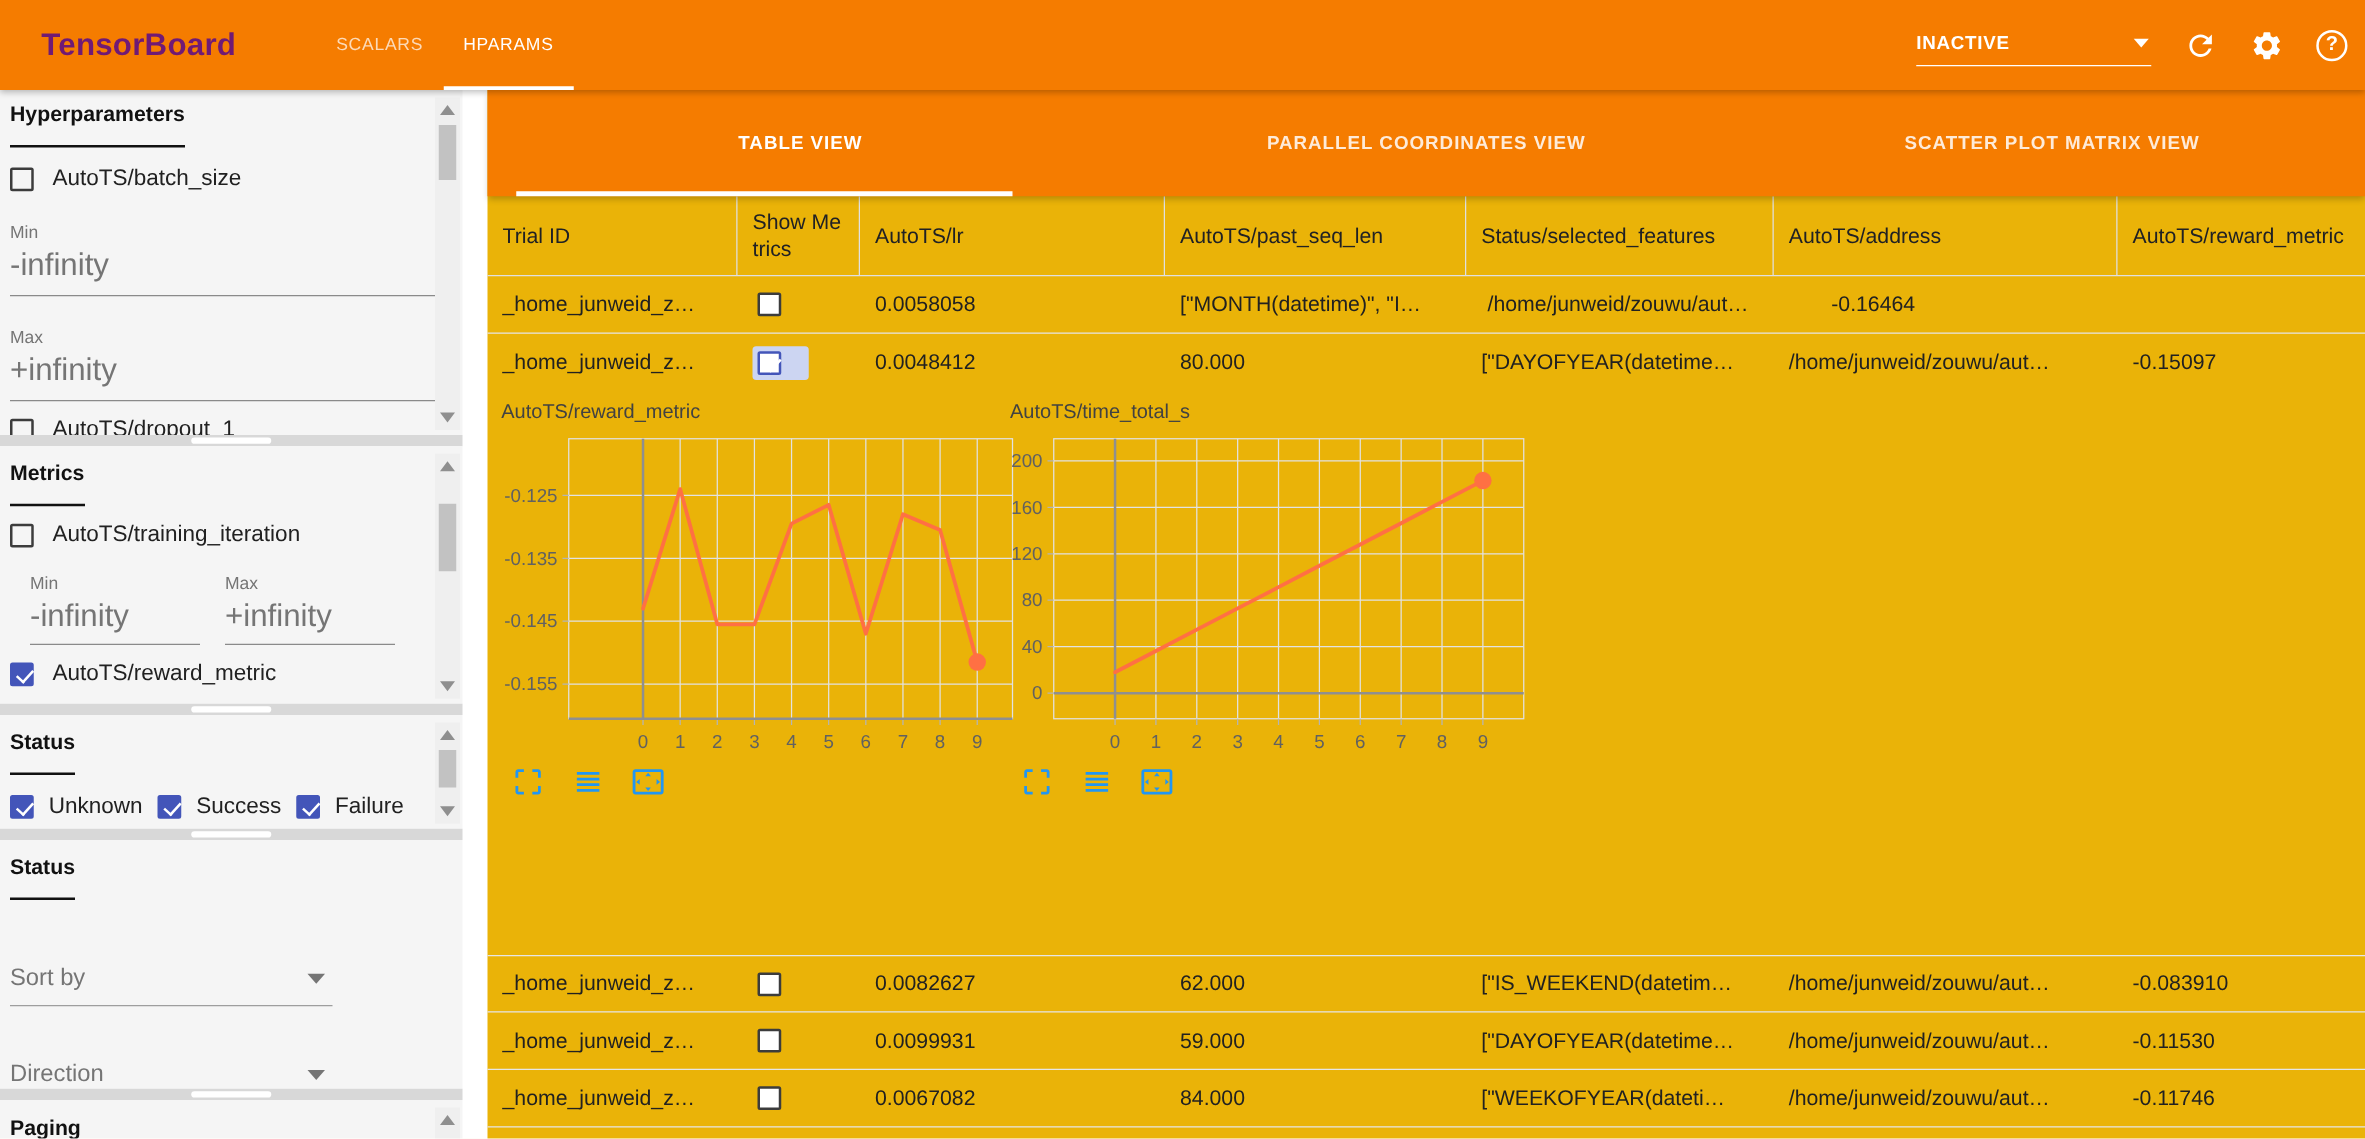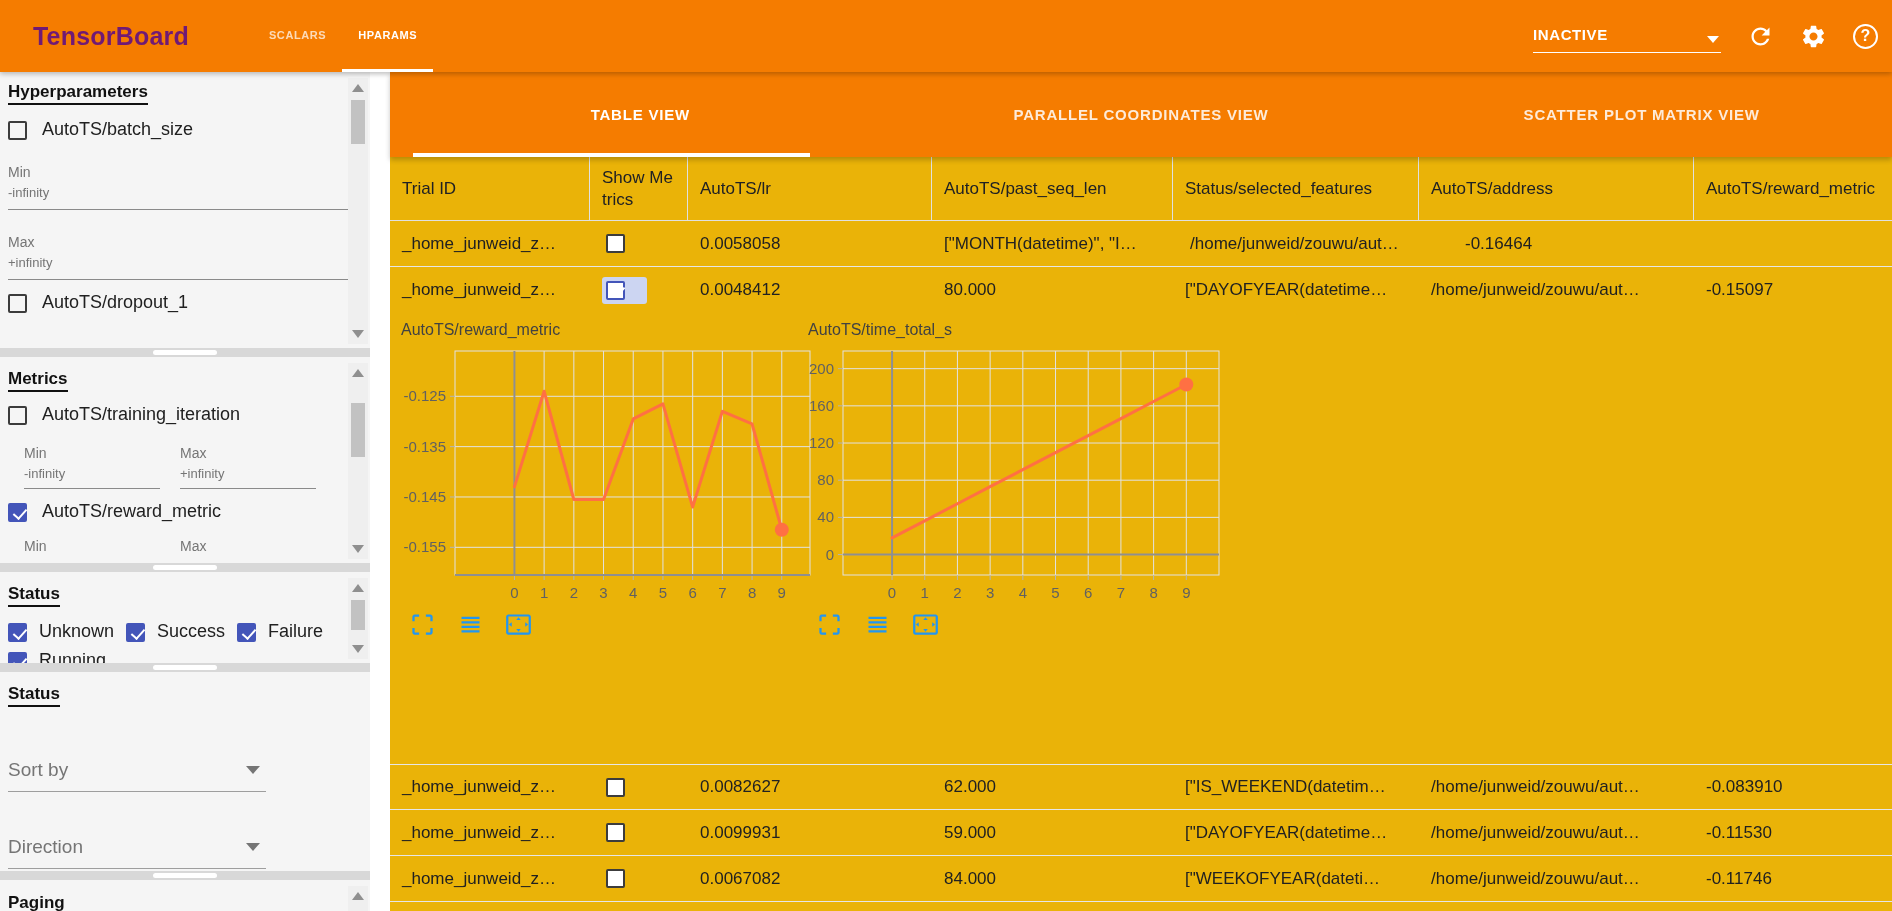--- a/index.html
+++ b/index.html
@@ -6,47 +6,47 @@
   html,body { width:1892px; height:911px; overflow:hidden; background:#fff;
     font-family:"Liberation Sans","DejaVu Sans",sans-serif; }
   .app { position:relative; width:1892px; height:911px; overflow:hidden; background:#fff; }
 
   
   .toolbar { position:absolute; top:0; left:0; right:0; height:72px; background:#f57c00;
     display:flex; align-items:stretch; z-index:10; box-shadow:0 2px 5px rgba(0,0,0,.26); }
   .logo { align-self:center; margin-left:33px; color:#701a75; font-size:25px; font-weight:bold; letter-spacing:.2px;text-align:center; }
   .top-nav { display:flex; margin-left:64px; }
   .top-nav-item { display:flex; align-items:center; padding:0 16px; color:rgba(255,255,255,.72);
-    font-size:11px; font-weight:700; letter-spacing:.6px; cursor:pointer; border-bottom:3px solid transparent;text-align:right; }
+    font-size:14px; font-weight:400; letter-spacing:.6px; cursor:pointer; border-bottom:3px solid transparent;text-align:right; }
   .top-nav-item.active { color:#fff; border-bottom-color:#fff; }
   .toolbar-right { margin-left:auto; display:flex; align-items:center; gap:26px; margin-right:14px; }
-  .run-select { width:188px; display:flex; align-items:flex-end; justify-content:space-between;
+  .run-select { width:188px; display:flex; align-items:center; justify-content:space-between;
     border-bottom:1px solid #fff; padding-bottom:9px; margin-top:6px; cursor:pointer; }
   .run-select .val { color:#fff; font-size:15px; font-weight:600; letter-spacing:.6px; }
   .caret-w { width:0; height:0; border-left:6px solid transparent; border-right:6px solid transparent;
     border-top:7px solid #fff; margin-right:2px; }
   .tb-icon { width:27px; height:27px; cursor:pointer; flex:none; }
   .help-badge { width:25px; height:25px; border:2.5px solid #fff; border-radius:50%; color:#fff;
     font-size:16px; font-weight:bold; display:flex; align-items:center; justify-content:center; cursor:pointer; }
 
   
   .sidebar { position:absolute; top:72px; left:0; width:370px; bottom:0; display:flex; flex-direction:column; }
   .panel { position:relative; background:#f5f5f5; overflow:hidden; flex:none; }
   .panel-inner { padding:10px 22px 0 8px; }
   .sec-title { display:inline-block; font-size:17px; font-weight:bold; color:#111;
-    border-bottom:2px solid #111; padding-bottom:1px; }
+    border-bottom:2px solid #111; padding-bottom:14px; }
   .cb-row { display:flex; align-items:flex-end; margin-top:14px; cursor:pointer; }
   .cb { width:19px; height:19px; border:2px solid #3c3c3c; border-radius:2px; background:#f5f5f5;
     position:relative; flex:none; }
   .checked .cb, .cb.on { background:#4355b9; border-color:#4355b9; }
   .checked .cb::after, .cb.on::after { content:""; position:absolute; left:5.5px; top:1px; width:6px; height:11px;
     border:solid #fff; border-width:0 2.5px 2.5px 0; transform:rotate(42deg); }
   .cb-label { margin-left:15px; font-size:18px; color:#212121; }
   .field-label { margin-top:24px; font-size:14px; color:#757575; }
-  .field-value { margin-top:5px; font-size:13px; color:#757575; border-bottom:1px solid #8a8a8a; padding-bottom:9px; }
+  .field-value { margin-top:5px; font-size:25px; color:#757575; border-bottom:1px solid #8a8a8a; padding-bottom:9px; }
   .minmax { display:flex; margin-top:20px; padding-left:16px; gap:20px; }
   .minmax .col { width:136px; }
   .minmax .field-label { margin-top:0; }
   .divider { height:9px; background:#d8d8d8; flex:none; position:relative; cursor:row-resize; }
   .divider .grip { position:absolute; left:50%; top:2px; transform:translateX(-50%); width:64px; height:5px;
     background:#fff; border-radius:3px; }
   .status-row { display:flex; flex-wrap:wrap; margin-top:14px; row-gap:8px; }
   .status-row .cb-row { margin-top:0; margin-right:12px; }
   .status-row .cb-label { margin-left:12px; }
   .select-line { display:flex; align-items:center; justify-content:space-between; width:258px;

